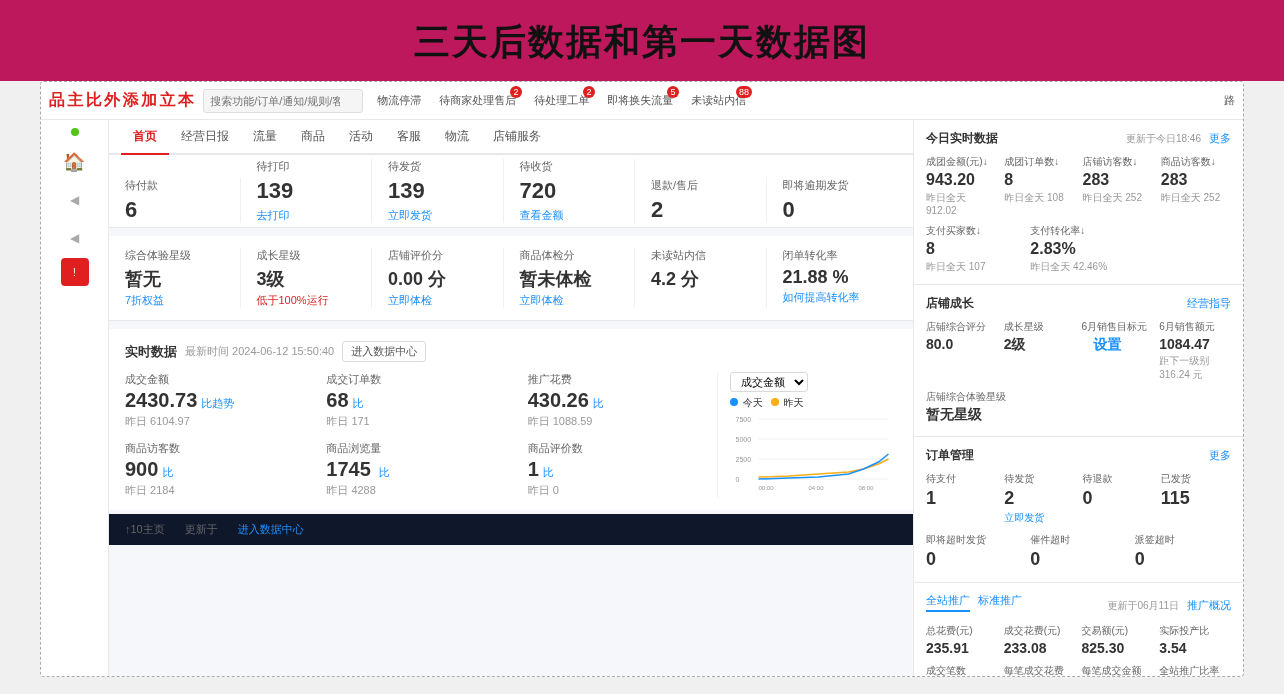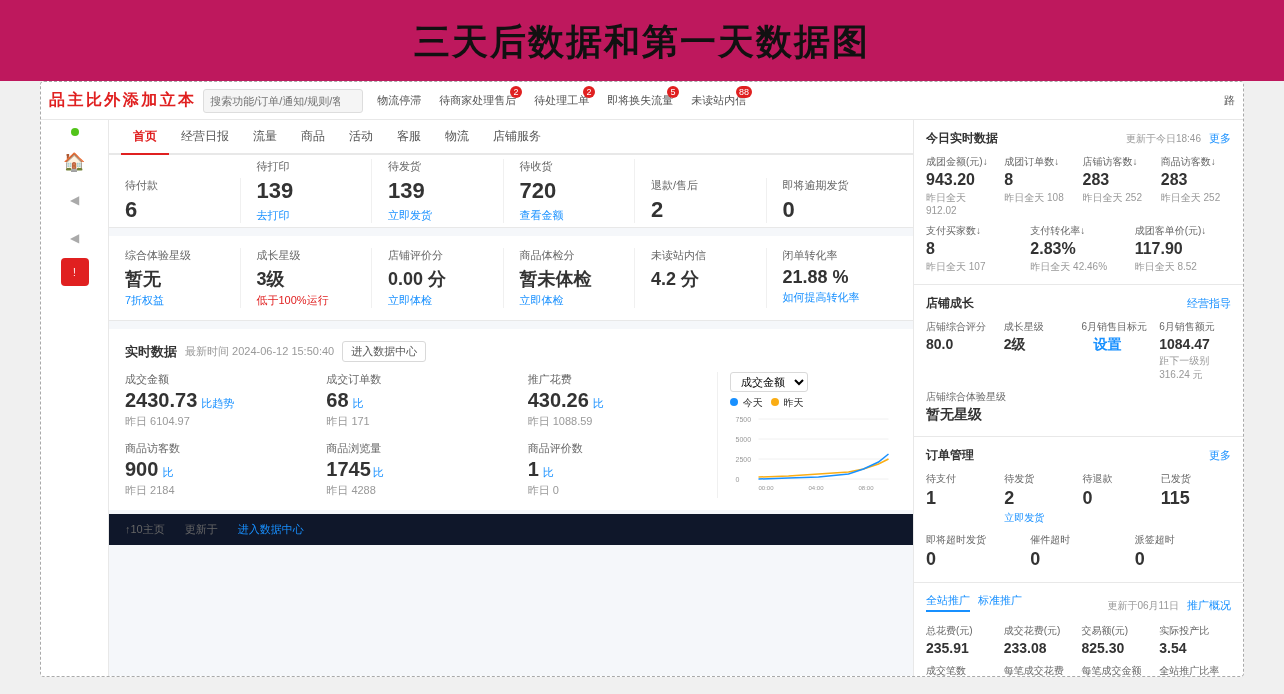--- a/index.html
+++ b/index.html
@@ -572,21 +572,21 @@
                 <div class="metric-item">
                   <div class="metric-label">商品访客数</div>
                   <div style="display:flex;align-items:baseline;gap:4px;">
                     <div class="metric-value">900</div>
                     <span class="blue" style="font-size:11px;cursor:pointer;">比</span>
                   </div>
                   <div class="metric-compare">昨日 2184</div>
                 </div>
                 <div class="metric-item">
                   <div class="metric-label">商品浏览量</div>
-                  <div style="display:flex;align-items:baseline;gap:2px;">
+                  <div style="display:flex;align-items:baseline;gap:8px;">
                     <div class="metric-value">1745</div>
                     <span class="blue" style="font-size:11px;cursor:pointer;">比</span>
                   </div>
                   <div class="metric-compare">昨日 4288</div>
                 </div>
                 <div class="metric-item">
                   <div class="metric-label">商品评价数</div>
                   <div style="display:flex;align-items:baseline;gap:4px;">
                     <div class="metric-value">1</div>
                     <span class="blue" style="font-size:11px;cursor:pointer;">比</span>
@@ -681,25 +681,20 @@
             <div class="today-metric">
               <div class="today-metric-label">支付买家数↓</div>
               <div class="today-metric-value">8</div>
               <div class="today-metric-compare">昨日全天 107</div>
             </div>
             <div class="today-metric">
               <div class="today-metric-label">支付转化率↓</div>
               <div class="today-metric-value">2.83%</div>
               <div class="today-metric-compare">昨日全天 42.46%</div>
             </div>
-            <div class="today-metric">
-              <div class="today-metric-label">成团客单价(元)↓</div>
-              <div class="today-metric-value">117.90</div>
-              <div class="today-metric-compare">昨日全天 8.52</div>
-            </div>
           </div>
         </div>
 
         <div class="store-growth">
           <div class="growth-header">
             <span class="today-title">店铺成长</span>
             <span class="blue" style="cursor:pointer;font-size:11px;">经营指导</span>
           </div>
           <div class="growth-grid">
             <div class="growth-item">

